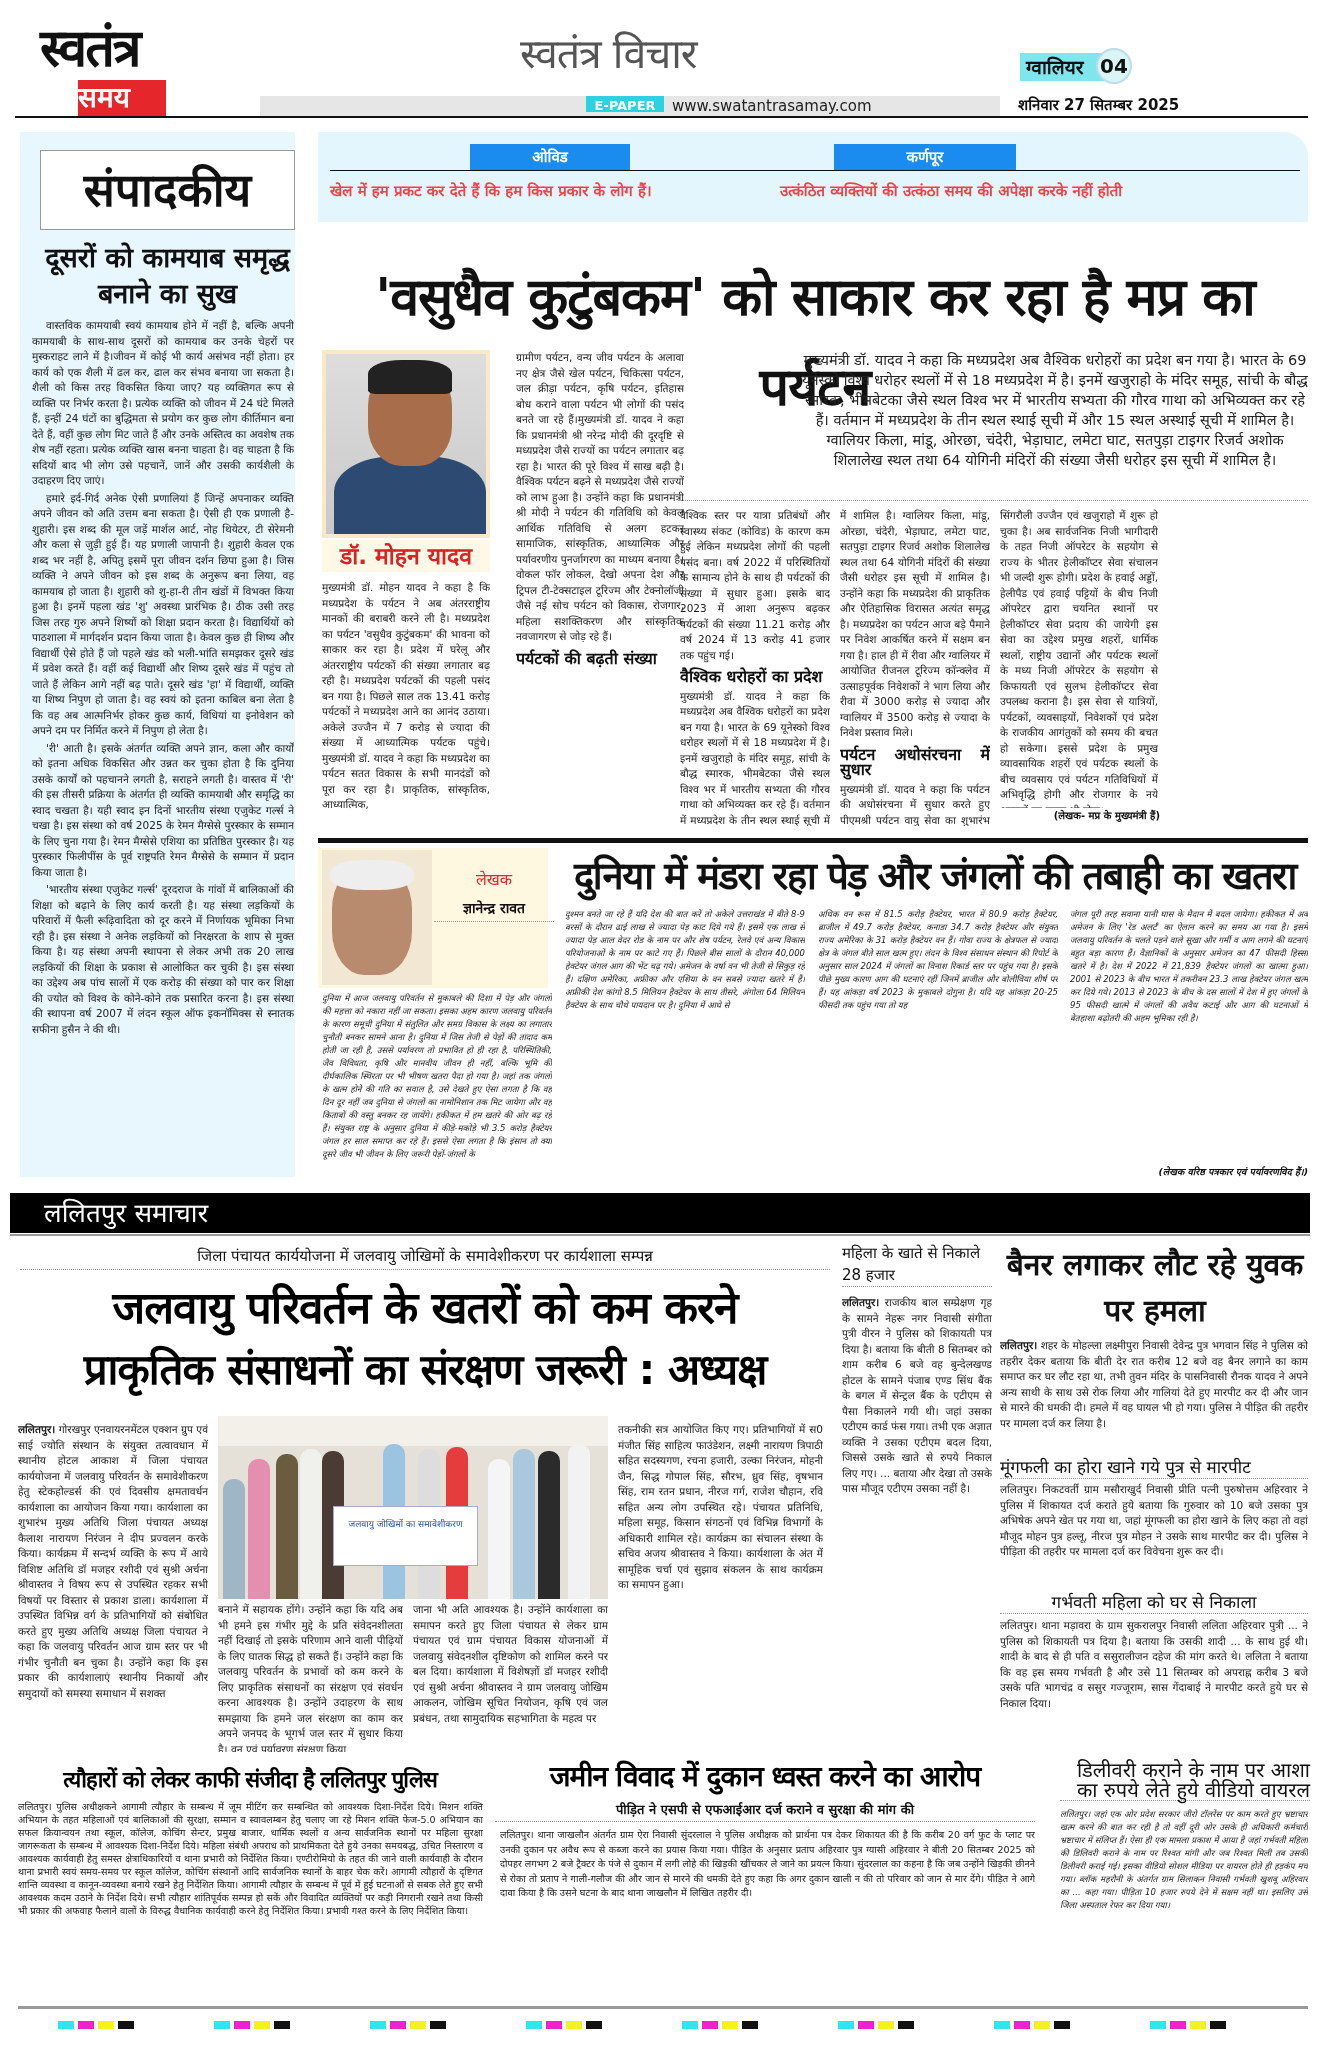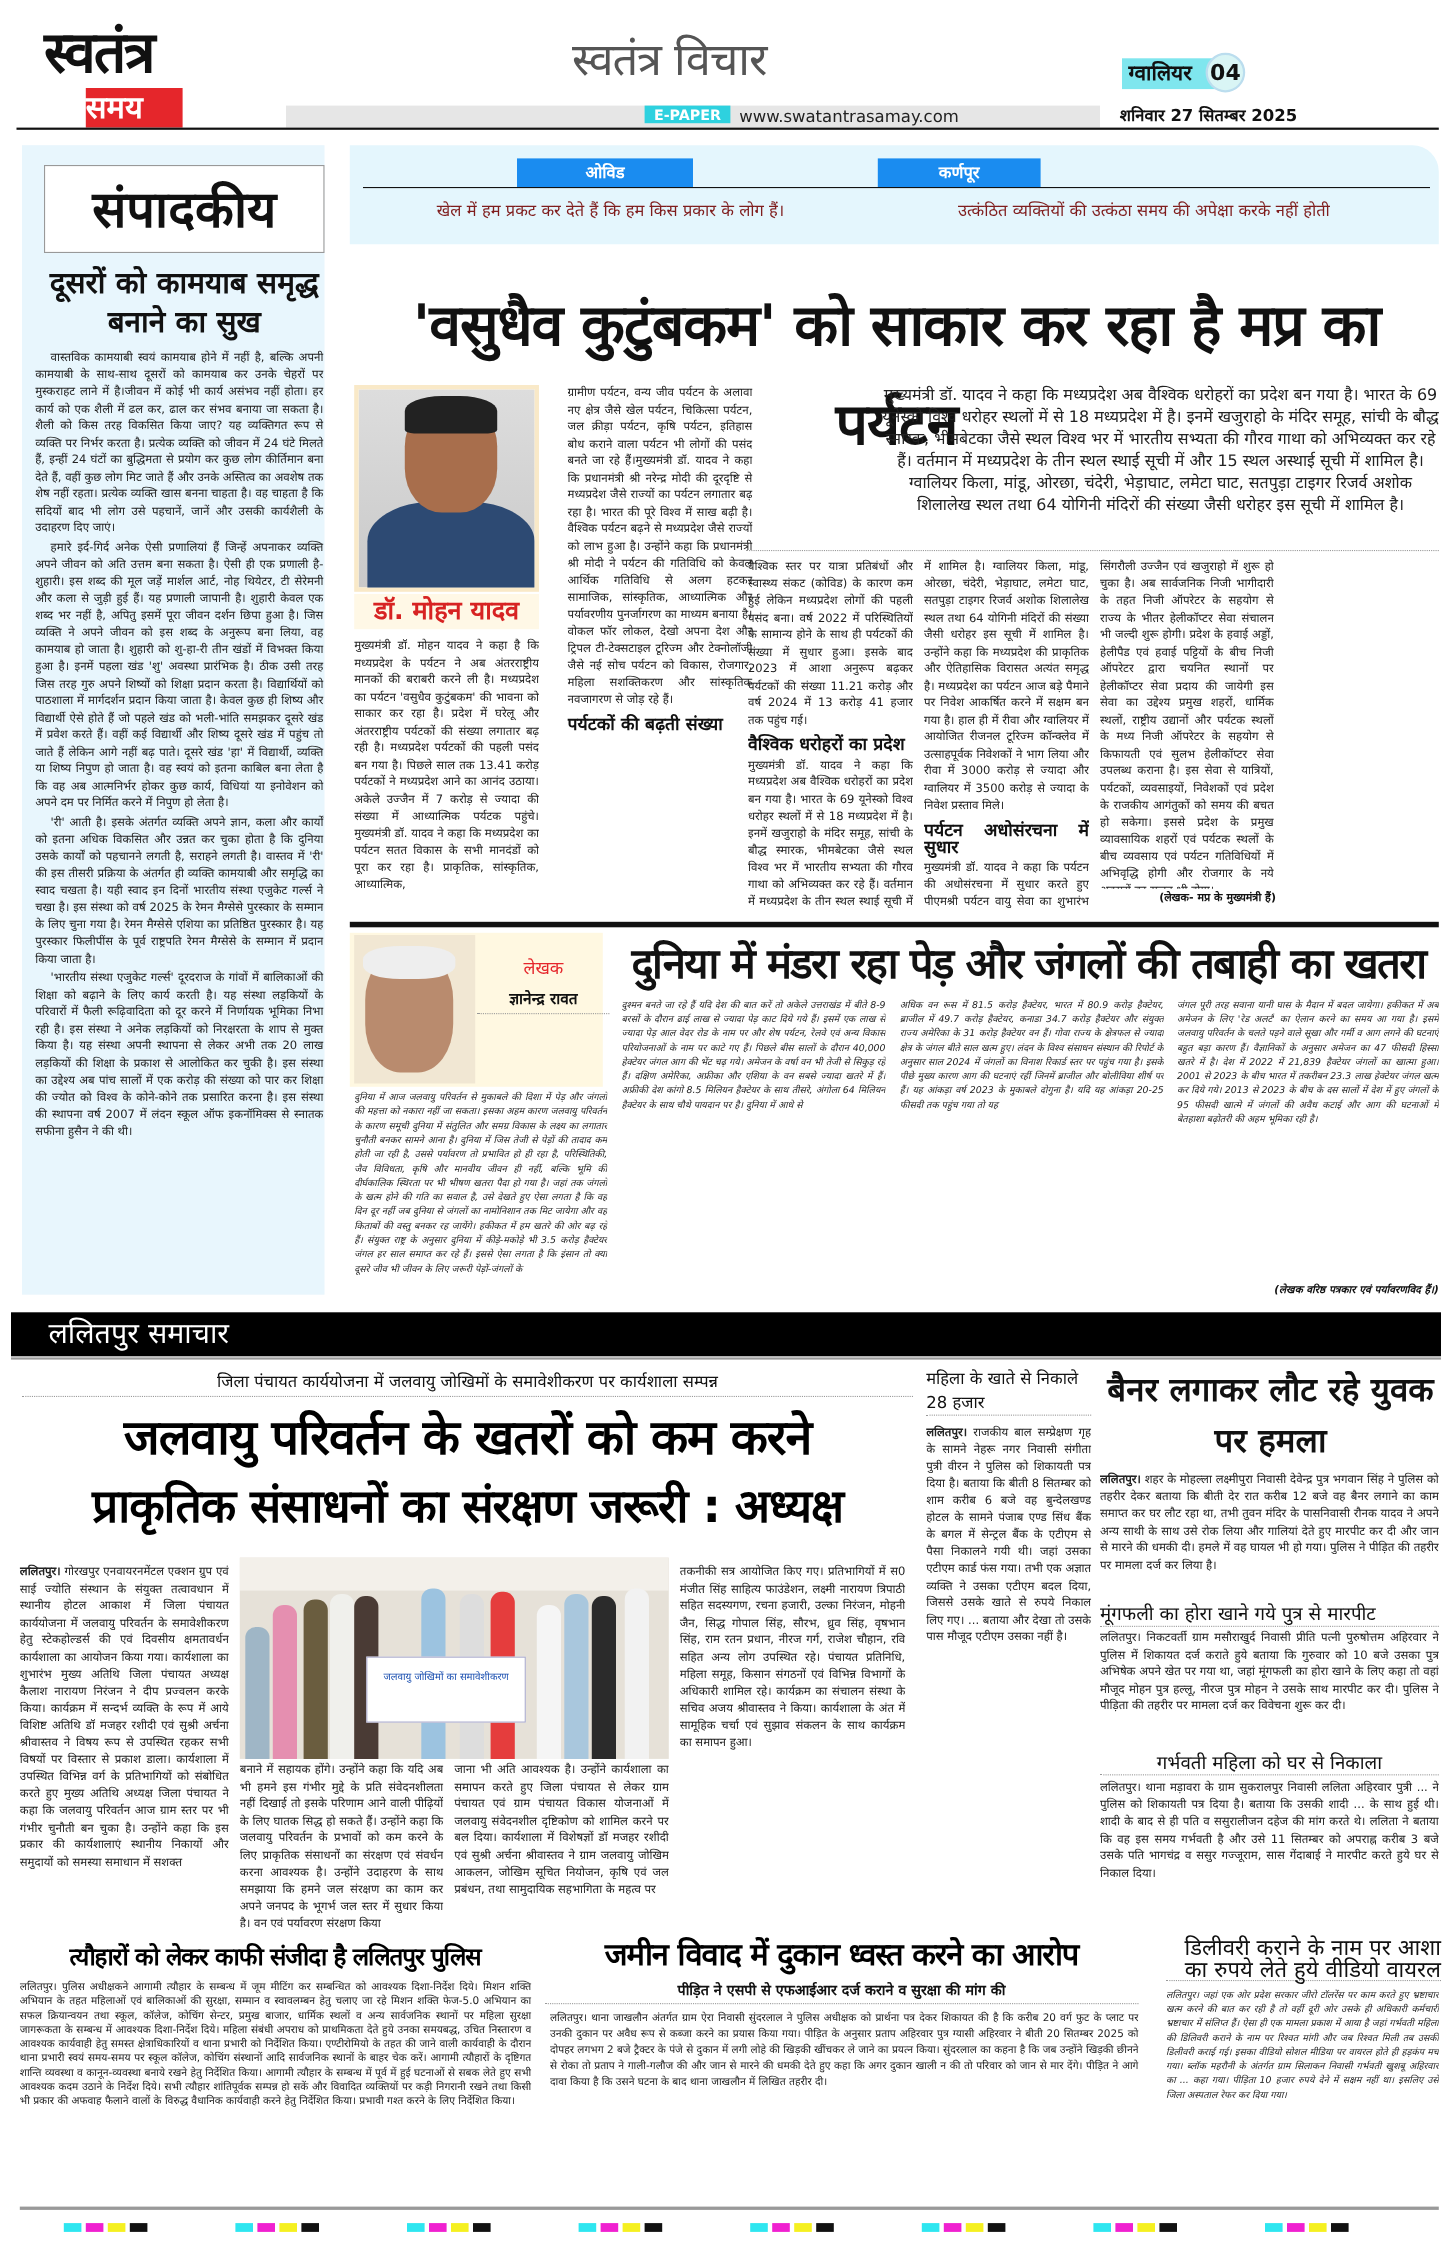--- a/index.html
+++ b/index.html
@@ -16,21 +16,21 @@
 .epaper-bar{left:260px;top:96px;width:740px;height:20px;background:#e6e6e6;position:absolute}
 .epaper-badge{left:586px;top:96px;width:78px;height:16px;background:#2ed1df;color:#fff;font-size:13px;font-weight:bold;text-align:center;line-height:20px;position:absolute}
 .epaper-url{left:672px;top:96px;font-size:15px;line-height:20px;color:#222;position:absolute}
 .city-box{left:1020px;top:53px;width:92px;height:28px;background:#7fe6ee;position:absolute;font-weight:bold;font-size:19px;line-height:28px;padding-left:6px}
 .page-no{left:1096px;top:48px;width:36px;height:36px;border-radius:50%;background:#d9f5f5;border:2px solid #bde;font-weight:bold;font-size:20px;text-align:center;line-height:32px;position:absolute}
 .date{left:1018px;top:94px;font-size:15px;font-weight:bold;position:absolute}
 .rule{height:2px;background:#111;position:absolute}
 
 .band{left:318px;top:132px;width:990px;height:90px;background:#e4f6fd;border-radius:0 24px 0 0;position:absolute}
 .qlabel{background:#1a8cf0;color:#fff;font-weight:bold;font-size:15px;text-align:center;height:26px;line-height:26px;position:absolute}
-.qtext{font-size:15px;font-weight:normal;color:#7f1d1d;position:absolute;text-align:center}
+.qtext{font-size:15px;font-weight:bold;color:#ef4444;position:absolute;text-align:left}
 
 .ed-col{left:20px;top:132px;width:275px;height:1045px;background:#e8f6fd;position:absolute}
 .ed-box{left:40px;top:150px;width:255px;height:80px;background:#fff;border:1px solid #999;position:absolute;font-size:46px;font-weight:bold;text-align:center;line-height:78px}
 .ed-head{left:40px;top:240px;width:255px;font-size:27px;font-weight:bold;text-align:center;line-height:36px;position:absolute}
 
 .main-head{left:320px;top:252px;width:990px;font-size:52px;font-weight:bold;letter-spacing:-1px;line-height:90px;text-align:center;position:absolute}
 .photo-cm{left:322px;top:350px;width:168px;height:188px;background:linear-gradient(#ddd,#c9c9c9);position:absolute;overflow:hidden;border:4px solid #f9e9c8}
 .face{position:absolute;left:42px;top:12px;width:84px;height:100px;border-radius:40%;background:#a86e4c}
 .hair{position:absolute;left:42px;top:6px;width:84px;height:34px;border-radius:40% 40% 10% 10%;background:#222}
 .jacket{position:absolute;left:8px;top:102px;width:152px;height:90px;border-radius:40% 40% 0 0;background:#2d4a73}
@@ -75,21 +75,21 @@
   <p style="text-indent:14px">वास्तविक कामयाबी स्वयं कामयाब होने में नहीं है, बल्कि अपनी कामयाबी के साथ-साथ दूसरों को कामयाब कर उनके चेहरों पर मुस्कराहट लाने में है।जीवन में कोई भी कार्य असंभव नहीं होता। हर कार्य को एक शैली में ढल कर, ढाल कर संभव बनाया जा सकता है। शैली को किस तरह विकसित किया जाए? यह व्यक्तिगत रूप से व्यक्ति पर निर्भर करता है। प्रत्येक व्यक्ति को जीवन में 24 घंटे मिलते हैं, इन्हीं 24 घंटों का बुद्धिमता से प्रयोग कर कुछ लोग कीर्तिमान बना देते हैं, वहीं कुछ लोग मिट जाते हैं और उनके अस्तित्व का अवशेष तक शेष नहीं रहता। प्रत्येक व्यक्ति खास बनना चाहता है। वह चाहता है कि सदियों बाद भी लोग उसे पहचानें, जानें और उसकी कार्यशैली के उदाहरण दिए जाएं।</p>
   <p style="text-indent:14px">हमारे इर्द-गिर्द अनेक ऐसी प्रणालियां हैं जिन्हें अपनाकर व्यक्ति अपने जीवन को अति उत्तम बना सकता है। ऐसी ही एक प्रणाली है- शुहारी। इस शब्द की मूल जड़ें मार्शल आर्ट, नोह थियेटर, टी सेरेमनी और कला से जुड़ी हुई हैं। यह प्रणाली जापानी है। शुहारी केवल एक शब्द भर नहीं है, अपितु इसमें पूरा जीवन दर्शन छिपा हुआ है। जिस व्यक्ति ने अपने जीवन को इस शब्द के अनुरूप बना लिया, वह कामयाब हो जाता है। शुहारी को शु-हा-री तीन खंडों में विभक्त किया हुआ है। इनमें पहला खंड 'शु' अवस्था प्रारंभिक है। ठीक उसी तरह जिस तरह गुरु अपने शिष्यों को शिक्षा प्रदान करता है। विद्यार्थियों को पाठशाला में मार्गदर्शन प्रदान किया जाता है। केवल कुछ ही शिष्य और विद्यार्थी ऐसे होते हैं जो पहले खंड को भली-भांति समझकर दूसरे खंड में प्रवेश करते हैं। वहीं कई विद्यार्थी और शिष्य दूसरे खंड में पहुंच तो जाते हैं लेकिन आगे नहीं बढ़ पाते। दूसरे खंड 'हा' में विद्यार्थी, व्यक्ति या शिष्य निपुण हो जाता है। वह स्वयं को इतना काबिल बना लेता है कि वह अब आत्मनिर्भर होकर कुछ कार्य, विधियां या इनोवेशन को अपने दम पर निर्मित करने में निपुण हो लेता है।</p>
   <p style="text-indent:14px">'री' आती है। इसके अंतर्गत व्यक्ति अपने ज्ञान, कला और कार्यों को इतना अधिक विकसित और उन्नत कर चुका होता है कि दुनिया उसके कार्यों को पहचानने लगती है, सराहने लगती है। वास्तव में 'री' की इस तीसरी प्रक्रिया के अंतर्गत ही व्यक्ति कामयाबी और समृद्धि का स्वाद चखता है। यही स्वाद इन दिनों भारतीय संस्था एजुकेट गर्ल्स ने चखा है। इस संस्था को वर्ष 2025 के रेमन मैग्सेसे पुरस्कार के सम्मान के लिए चुना गया है। रेमन मैग्सेसे एशिया का प्रतिष्ठित पुरस्कार है। यह पुरस्कार फिलीपींस के पूर्व राष्ट्रपति रेमन मैग्सेसे के सम्मान में प्रदान किया जाता है।</p>
   <p style="text-indent:14px">'भारतीय संस्था एजुकेट गर्ल्स' दूरदराज के गांवों में बालिकाओं की शिक्षा को बढ़ाने के लिए कार्य करती है। यह संस्था लड़कियों के परिवारों में फैली रूढ़िवादिता को दूर करने में निर्णायक भूमिका निभा रही है। इस संस्था ने अनेक लड़कियों को निरक्षरता के शाप से मुक्त किया है। यह संस्था अपनी स्थापना से लेकर अभी तक 20 लाख लड़कियों की शिक्षा के प्रकाश से आलोकित कर चुकी है। इस संस्था का उद्देश्य अब पांच सालों में एक करोड़ की संख्या को पार कर शिक्षा की ज्योत को विश्व के कोने-कोने तक प्रसारित करना है। इस संस्था की स्थापना वर्ष 2007 में लंदन स्कूल ऑफ इकनॉमिक्स से स्नातक सफीना हुसैन ने की थी।</p>
 </div>
 
 <div class="band"></div>
 <div class="qlabel" style="left:470px;top:144px;width:160px">ओविड</div>
 <div class="rule" style="left:330px;top:170px;width:450px;height:1px"></div>
 <div class="qtext" style="left:330px;top:180px;width:450px">खेल में हम प्रकट कर देते हैं कि हम किस प्रकार के लोग हैं।</div>
-<div class="qlabel" style="left:798px;top:144px;width:148px">कर्णपूर</div>
+<div class="qlabel" style="left:834px;top:144px;width:182px">कर्णपूर</div>
 <div class="rule" style="left:780px;top:170px;width:520px;height:1px"></div>
 <div class="qtext" style="left:780px;top:180px;width:520px">उत्कंठित व्यक्तियों की उत्कंठा समय की अपेक्षा करके नहीं होती</div>
 
 <div class="main-head">'वसुधैव कुटुंबकम' को साकार कर रहा है मप्र का पर्यटन</div>
 <div class="photo-cm">
   <div class="jacket"></div>
   <div class="face"></div>
   <div class="hair"></div>
 </div>
 <div class="cm-name">डॉ. मोहन यादव</div>

